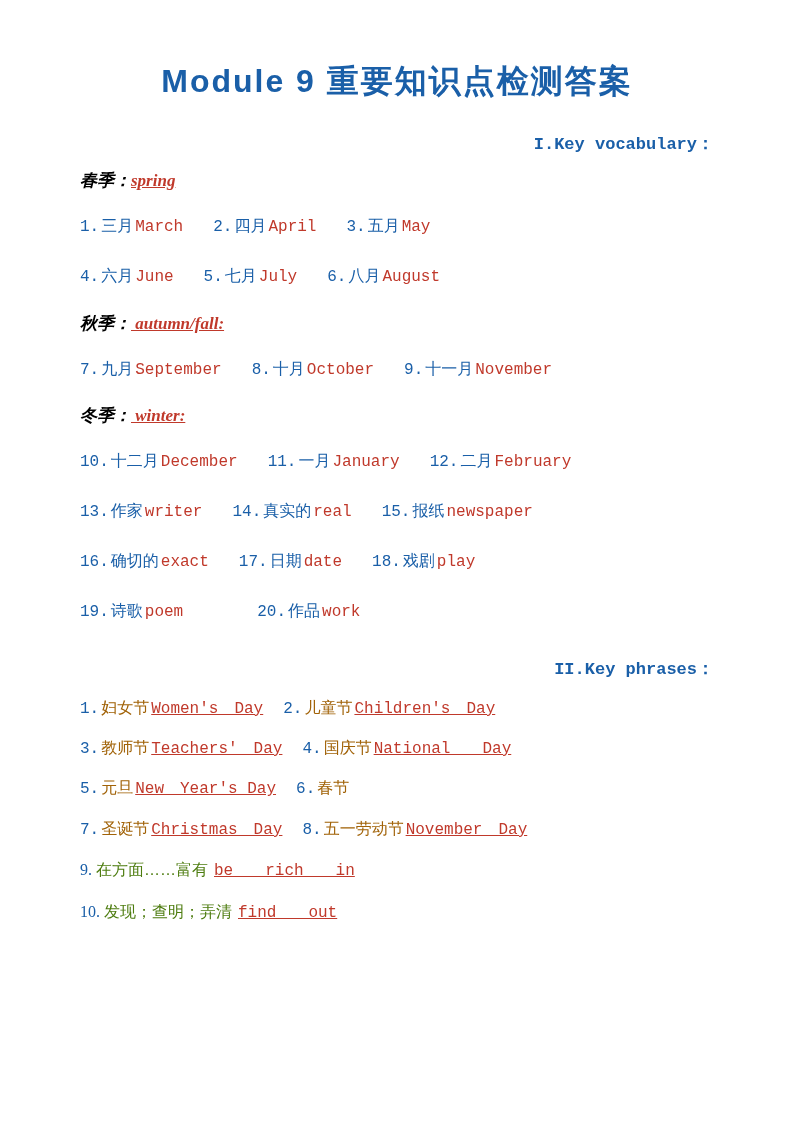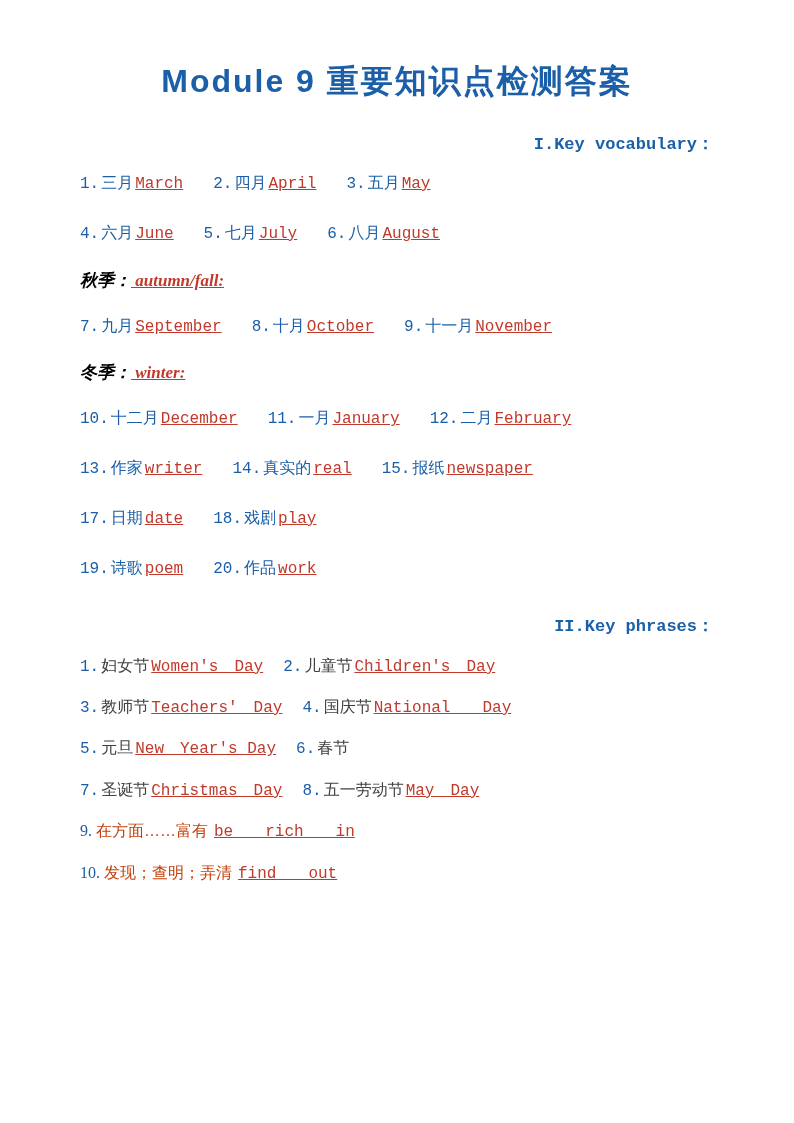--- a/index.html
+++ b/index.html
@@ -64,30 +64,30 @@
       color: #1a5fa8;
       font-family: "Courier New", Courier, monospace;
       margin-right: 2px;
     }
     .vocab-item .cn {
       color: #1a5fa8;
       font-family: "SimSun", "宋体", serif;
       text-align: right;
     }
     .vocab-item .answer {
-      text-decoration: underline;
       color: #c0392b;
       font-family: "Courier New", Courier, monospace;
       margin-left: 2px;
     }
     .section-gap {
       margin-bottom: 20px;
     }
     .section-gap2 {
       margin-bottom: 30px;
+      gap: 44px;
     }
     .phrase-row {
       display: flex;
       flex-wrap: wrap;
       align-items: baseline;
       margin-bottom: 10px;
       font-size: 16px;
       line-height: 1.9;
       color: #1a5fa8;
     }
@@ -96,55 +96,58 @@
       align-items: baseline;
       margin-right: 20px;
       white-space: nowrap;
     }
     .phrase-item .num {
       color: #1a5fa8;
       font-family: "Courier New", Courier, monospace;
       margin-right: 2px;
     }
     .phrase-item .cn {
-      color: #404040;
-      font-family: Liberation Sans, sans-serif;
+      color: #a16207;
+      font-family: Liberation Mono, monospace;
     }
     .phrase-item .answer {
       text-decoration: underline;
       color: #c0392b;
       font-family: "Courier New", Courier, monospace;
       margin-left: 2px;
     }
     .full-row {
       display: block;
       margin-bottom: 10px;
       font-size: 16px;
       line-height: 1.9;
       color: #1a5fa8;
     }
     .full-row .cn {
-      color: #c2410c;
+      color: #4d7c0f;
       font-family: Liberation Sans, sans-serif;
     }
     .full-row .answer {
       text-decoration: underline;
       color: #c0392b;
       font-family: "Courier New", Courier, monospace;
       margin-left: 2px;
     }
   </style>
 </head>
 <body>
 
 <h1 class="page-title">Module 9 重要知识点检测答案</h1>
 
 <div>
   <div class="section-heading">I.Key vocabulary：</div>
 
+  <div class="season-label section-gap">
+    <span>春季：</span><span class="answer">spring</span>
+  </div>
 
   <div class="vocab-row section-gap">
     <span class="vocab-item">
       <span class="num">1.</span>
       <span class="cn">三月</span>
       <span class="answer">March</span>
     </span>
     <span class="vocab-item">
       <span class="num">2.</span>
       <span class="cn">四月</span>
@@ -233,20 +236,25 @@
     </span>
     <span class="vocab-item">
       <span class="num">15.</span>
       <span class="cn">报纸</span>
       <span class="answer">newspaper</span>
     </span>
   </div>
 
   <div class="vocab-row section-gap">
     <span class="vocab-item">
+      <span class="num">16.</span>
+      <span class="cn">确切的</span>
+      <span class="answer">exact</span>
+    </span>
+    <span class="vocab-item">
       <span class="num">17.</span>
       <span class="cn">日期</span>
       <span class="answer">date</span>
     </span>
     <span class="vocab-item">
       <span class="num">18.</span>
       <span class="cn">戏剧</span>
       <span class="answer">play</span>
     </span>
   </div>
@@ -308,21 +316,21 @@
 
   <div class="phrase-row section-gap">
     <span class="phrase-item">
       <span class="num">7.</span>
       <span class="cn">圣诞节</span>
       <span class="answer">Christmas　Day</span>
     </span>
     <span class="phrase-item">
       <span class="num">8.</span>
       <span class="cn">五一劳动节</span>
-      <span class="answer">May　Day</span>
+      <span class="answer">November　Day</span>
     </span>
   </div>
 
   <div class="full-row">
     <span class="num">9.</span>
     <span class="cn">在方面……富有</span>
     <span class="answer">be　　rich　　in</span>
   </div>
 
   <div class="full-row">

